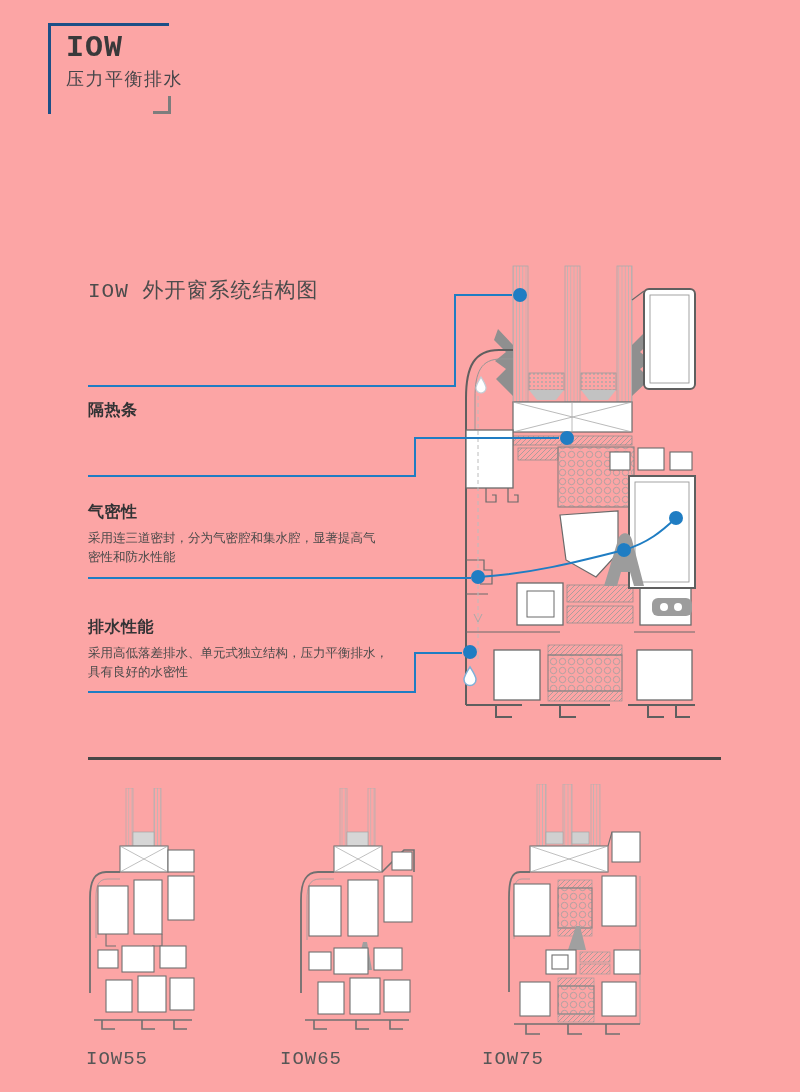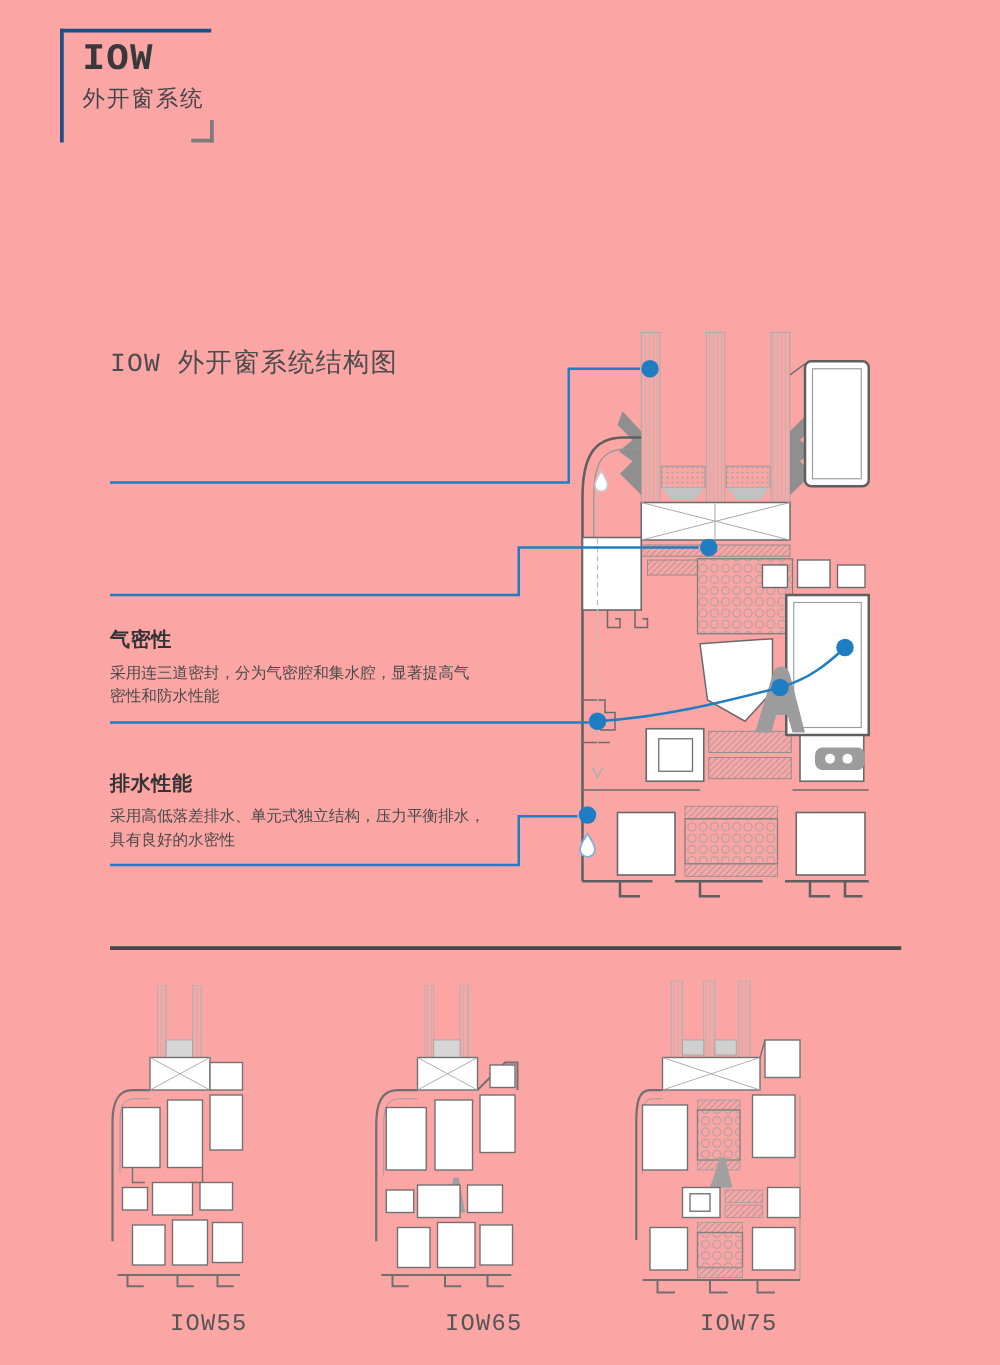--- a/index.html
+++ b/index.html
@@ -23,24 +23,24 @@
   #product-heading   { left:88px; top:721px; font-size:22px; }
   .rule { position:absolute; left:88px; top:757px; width:633px; height:3px; background:#474747; }
   
   .feature { position:absolute; left:88px; width:372px; }
   #feature-0 { top:310px; } #feature-1 { top:400px; }
   #feature-2 { top:502px; } #feature-3 { top:617px; }
   .feature-title { font-size:16px; font-weight:bold; color:#333335; letter-spacing:0.5px; }
   .feature-body  { margin-top:7px; font-size:12.5px; color:#4a4a4a; line-height:1.5;
     white-space:pre-line; }
   
-  .product-label { position:absolute; top:1048px; text-align:right; font-size:19px;
+  .product-label { position:absolute; top:1048px; text-align:left; font-size:19px;
     color:#565656; letter-spacing:1px; }
   #label-0 { left:86px;  width:112px; }
-  #label-1 { left:296px; width:122px; }
+  #label-1 { left:280px; width:122px; }
   #label-2 { left:482px; width:140px; }
   
   .abs { position:absolute; }
   #leaders { left:0; top:0; pointer-events:none; }
 </style>
 </head>
 <body>
 
 <div class="page">
 
@@ -57,25 +57,26 @@
       </pattern>
       <pattern id="pdots" width="4" height="4" patternUnits="userSpaceOnUse">
         <circle cx="2" cy="2" r="0.9" fill="#a8a8a8"></circle>
       </pattern>
     </defs>
   </svg>
 
   <div class="logo-bracket-blue"></div>
   <div class="logo-bracket-gray"></div>
   <div class="logo-title">IOW</div>
-  <div class="logo-subtitle">外开窗系统</div>
+  <div class="logo-subtitle">压力平衡排水</div>
 
   <div class="section-heading" id="structure-heading">IOW 外开窗系统结构图</div>
 
   <div class="feature" id="feature-1">
+    <div class="feature-title">隔热条</div>
   </div>
   <div class="feature" id="feature-3">
     <div class="feature-title">排水性能</div>
     <div class="feature-body">采用高低落差排水、单元式独立结构，压力平衡排水，
 具有良好的水密性</div>
   </div>
   <div class="feature" id="feature-2">
     <div class="feature-title">气密性</div>
     <div class="feature-body">采用连三道密封，分为气密腔和集水腔，显著提高气
 密性和防水性能</div>

